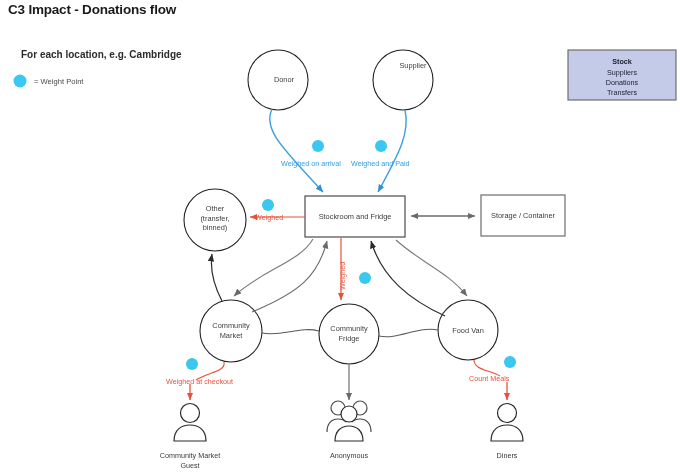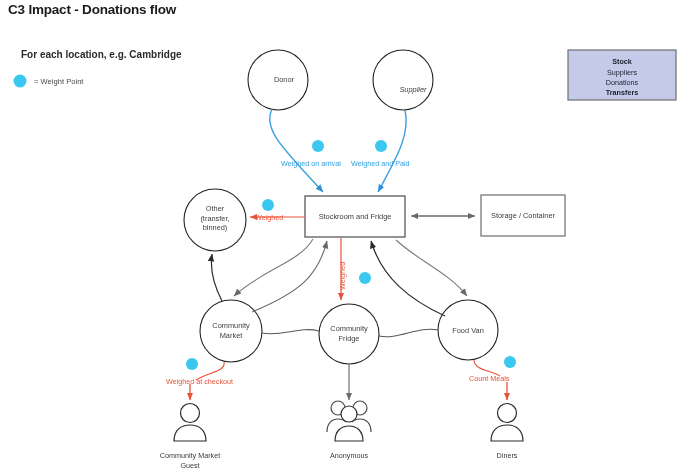--- a/index.html
+++ b/index.html
@@ -137,24 +137,24 @@
 
 <div class="title">C3 Impact - Donations flow</div>
 <div class="subtitle">For each location, e.g. Cambridge</div>
 <div class="legend-label">= Weight Point</div>
 
 <div class="stock-box-text" style="top:57px;">
   <span class="stock-title">Stock</span>
 </div>
 <div class="stock-box-text" style="top:68px;">Suppliers</div>
 <div class="stock-box-text" style="top:78px;">Donations</div>
-<div class="stock-box-text" style="top:88px;font-weight:bold;">Transfers</div>
+<div class="stock-box-text" style="top:88px;">Transfers</div>
 
 <div class="node-label" style="left:248px;top:75px;width:72px;">Donor</div>
-<div class="node-label" style="left:373px;top:85px;width:80px;font-style:italic;">Supplier</div>
+<div class="node-label" style="left:373px;top:61px;width:80px;">Supplier</div>
 <div class="node-label" style="left:183px;top:204px;width:64px;">Other
 (transfer,
 binned)</div>
 <div class="box-label" style="left:305px;top:212px;width:100px;text-align:center;">Stockroom and Fridge</div>
 <div class="box-label" style="left:481px;top:211px;width:84px;">Storage / Container</div>
 <div class="node-label" style="left:199px;top:321px;width:64px;">Community
 Market</div>
 <div class="node-label" style="left:317px;top:324px;width:64px;">Community
 Fridge</div>
 <div class="node-label" style="left:438px;top:326px;width:60px;">Food Van</div>

